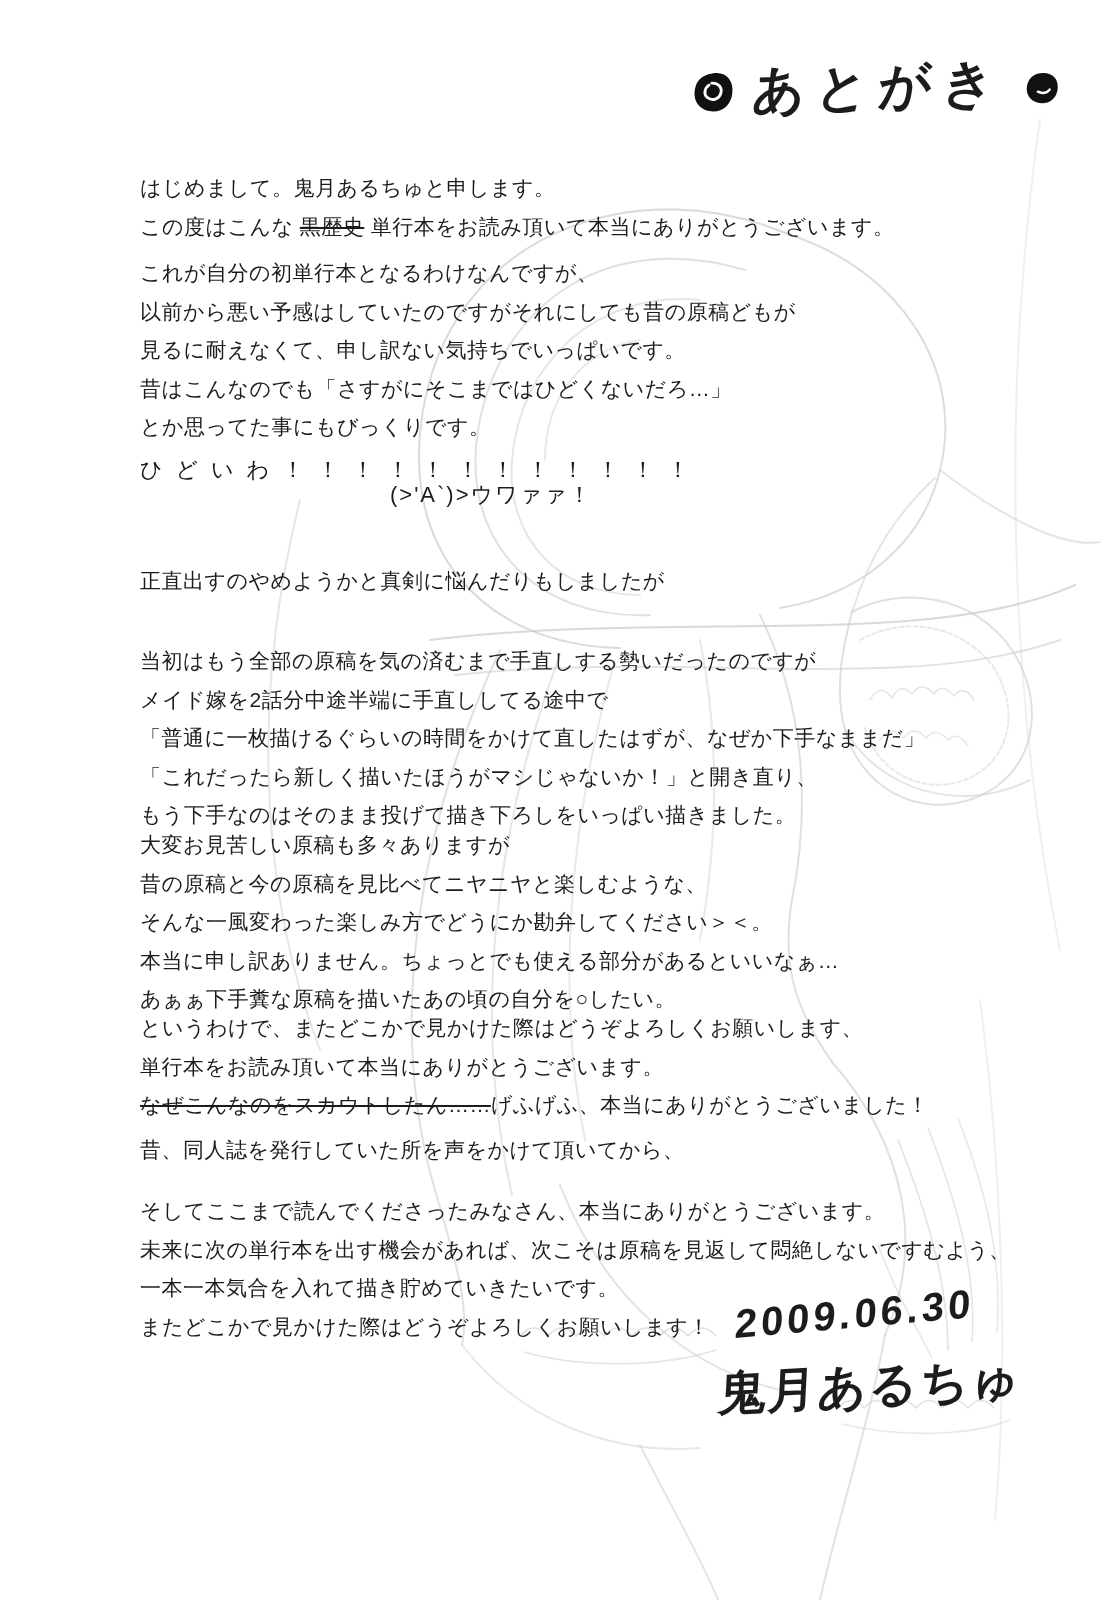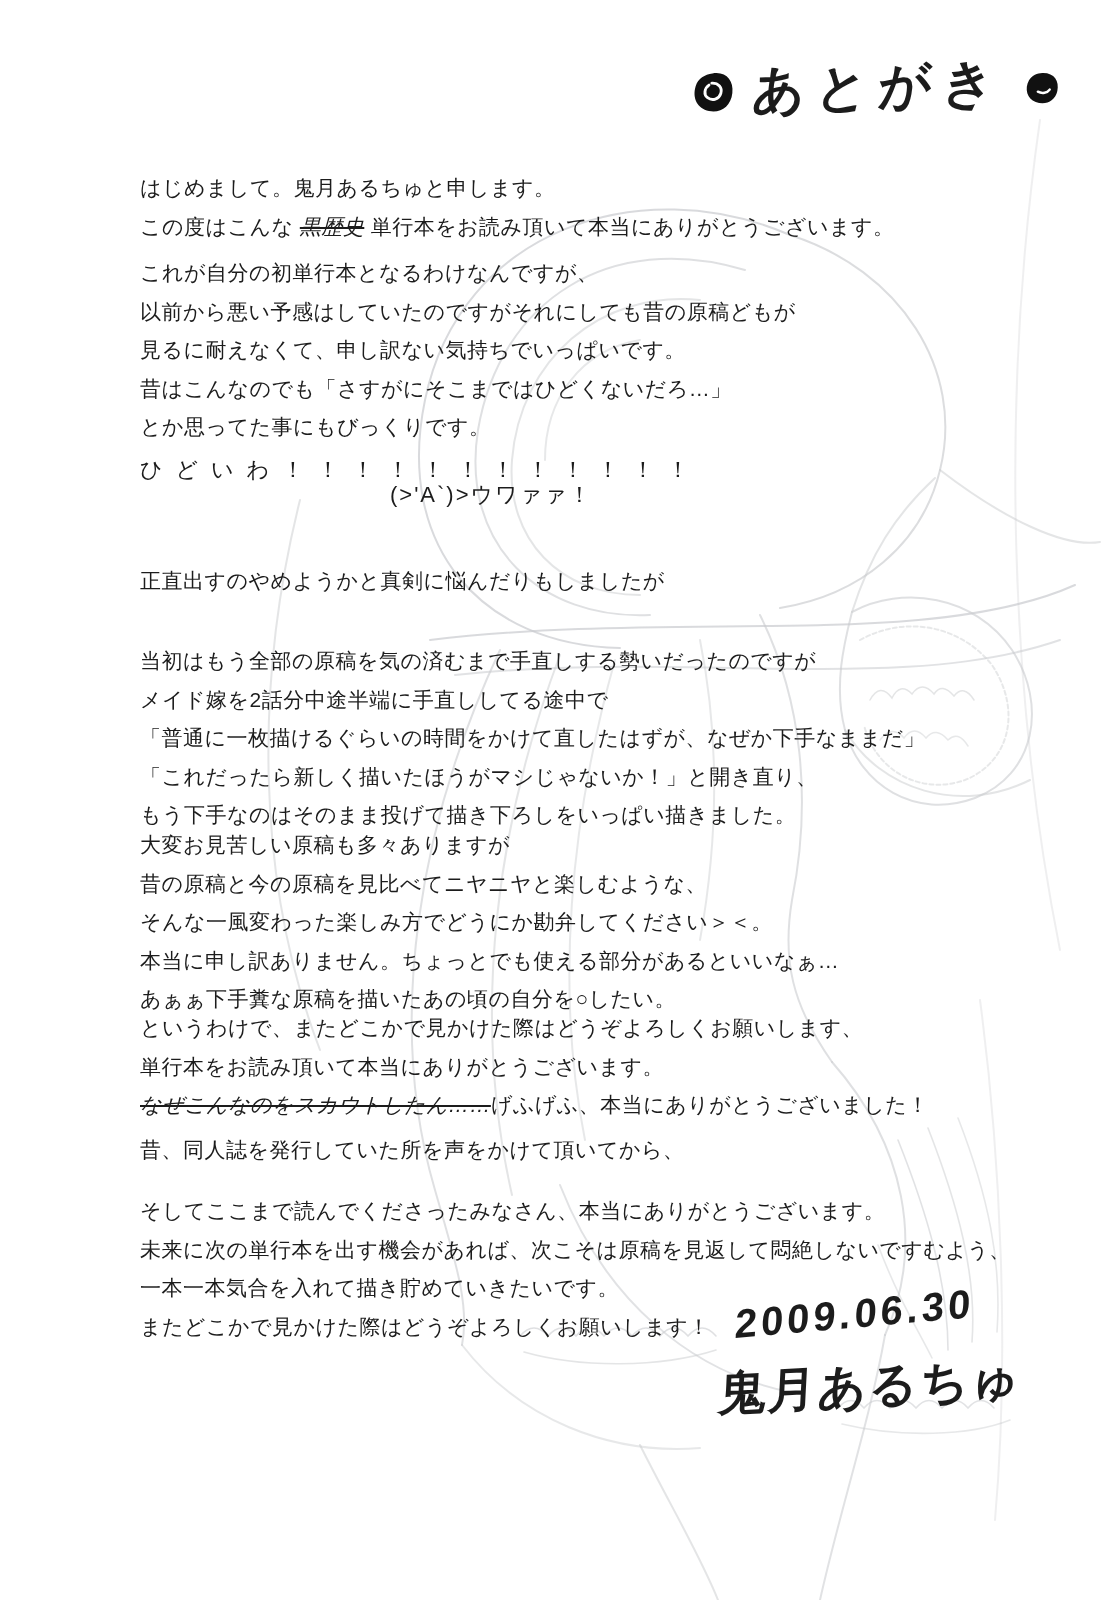--- a/index.html
+++ b/index.html
@@ -14,21 +14,21 @@
   .sketch{position:absolute;inset:0;z-index:0;}
   .layer{position:absolute;z-index:2;}
   .para{position:absolute;z-index:2;left:140px;}
   .line{
     font-size:21px;
     line-height:27.5px;
     letter-spacing:0.5px;
     white-space:nowrap;
     margin-top:11px;
   }
-  .strike{text-decoration:line-through;text-decoration-thickness:2px;font-style:italic;}
+  .strike{text-decoration:line-through;text-decoration-thickness:2px;}
   .title-wrap{
     position:absolute;left:688px;top:52px;z-index:2;
     display:flex;align-items:center;gap:14px;
     transform:rotate(-2deg);
   }
   .title-text{
     font-size:52px;font-weight:700;letter-spacing:10px;
     transform:skewX(-4deg);
   }
   .scream-line{font-size:22px;letter-spacing:13px;white-space:nowrap;text-align:right;}

